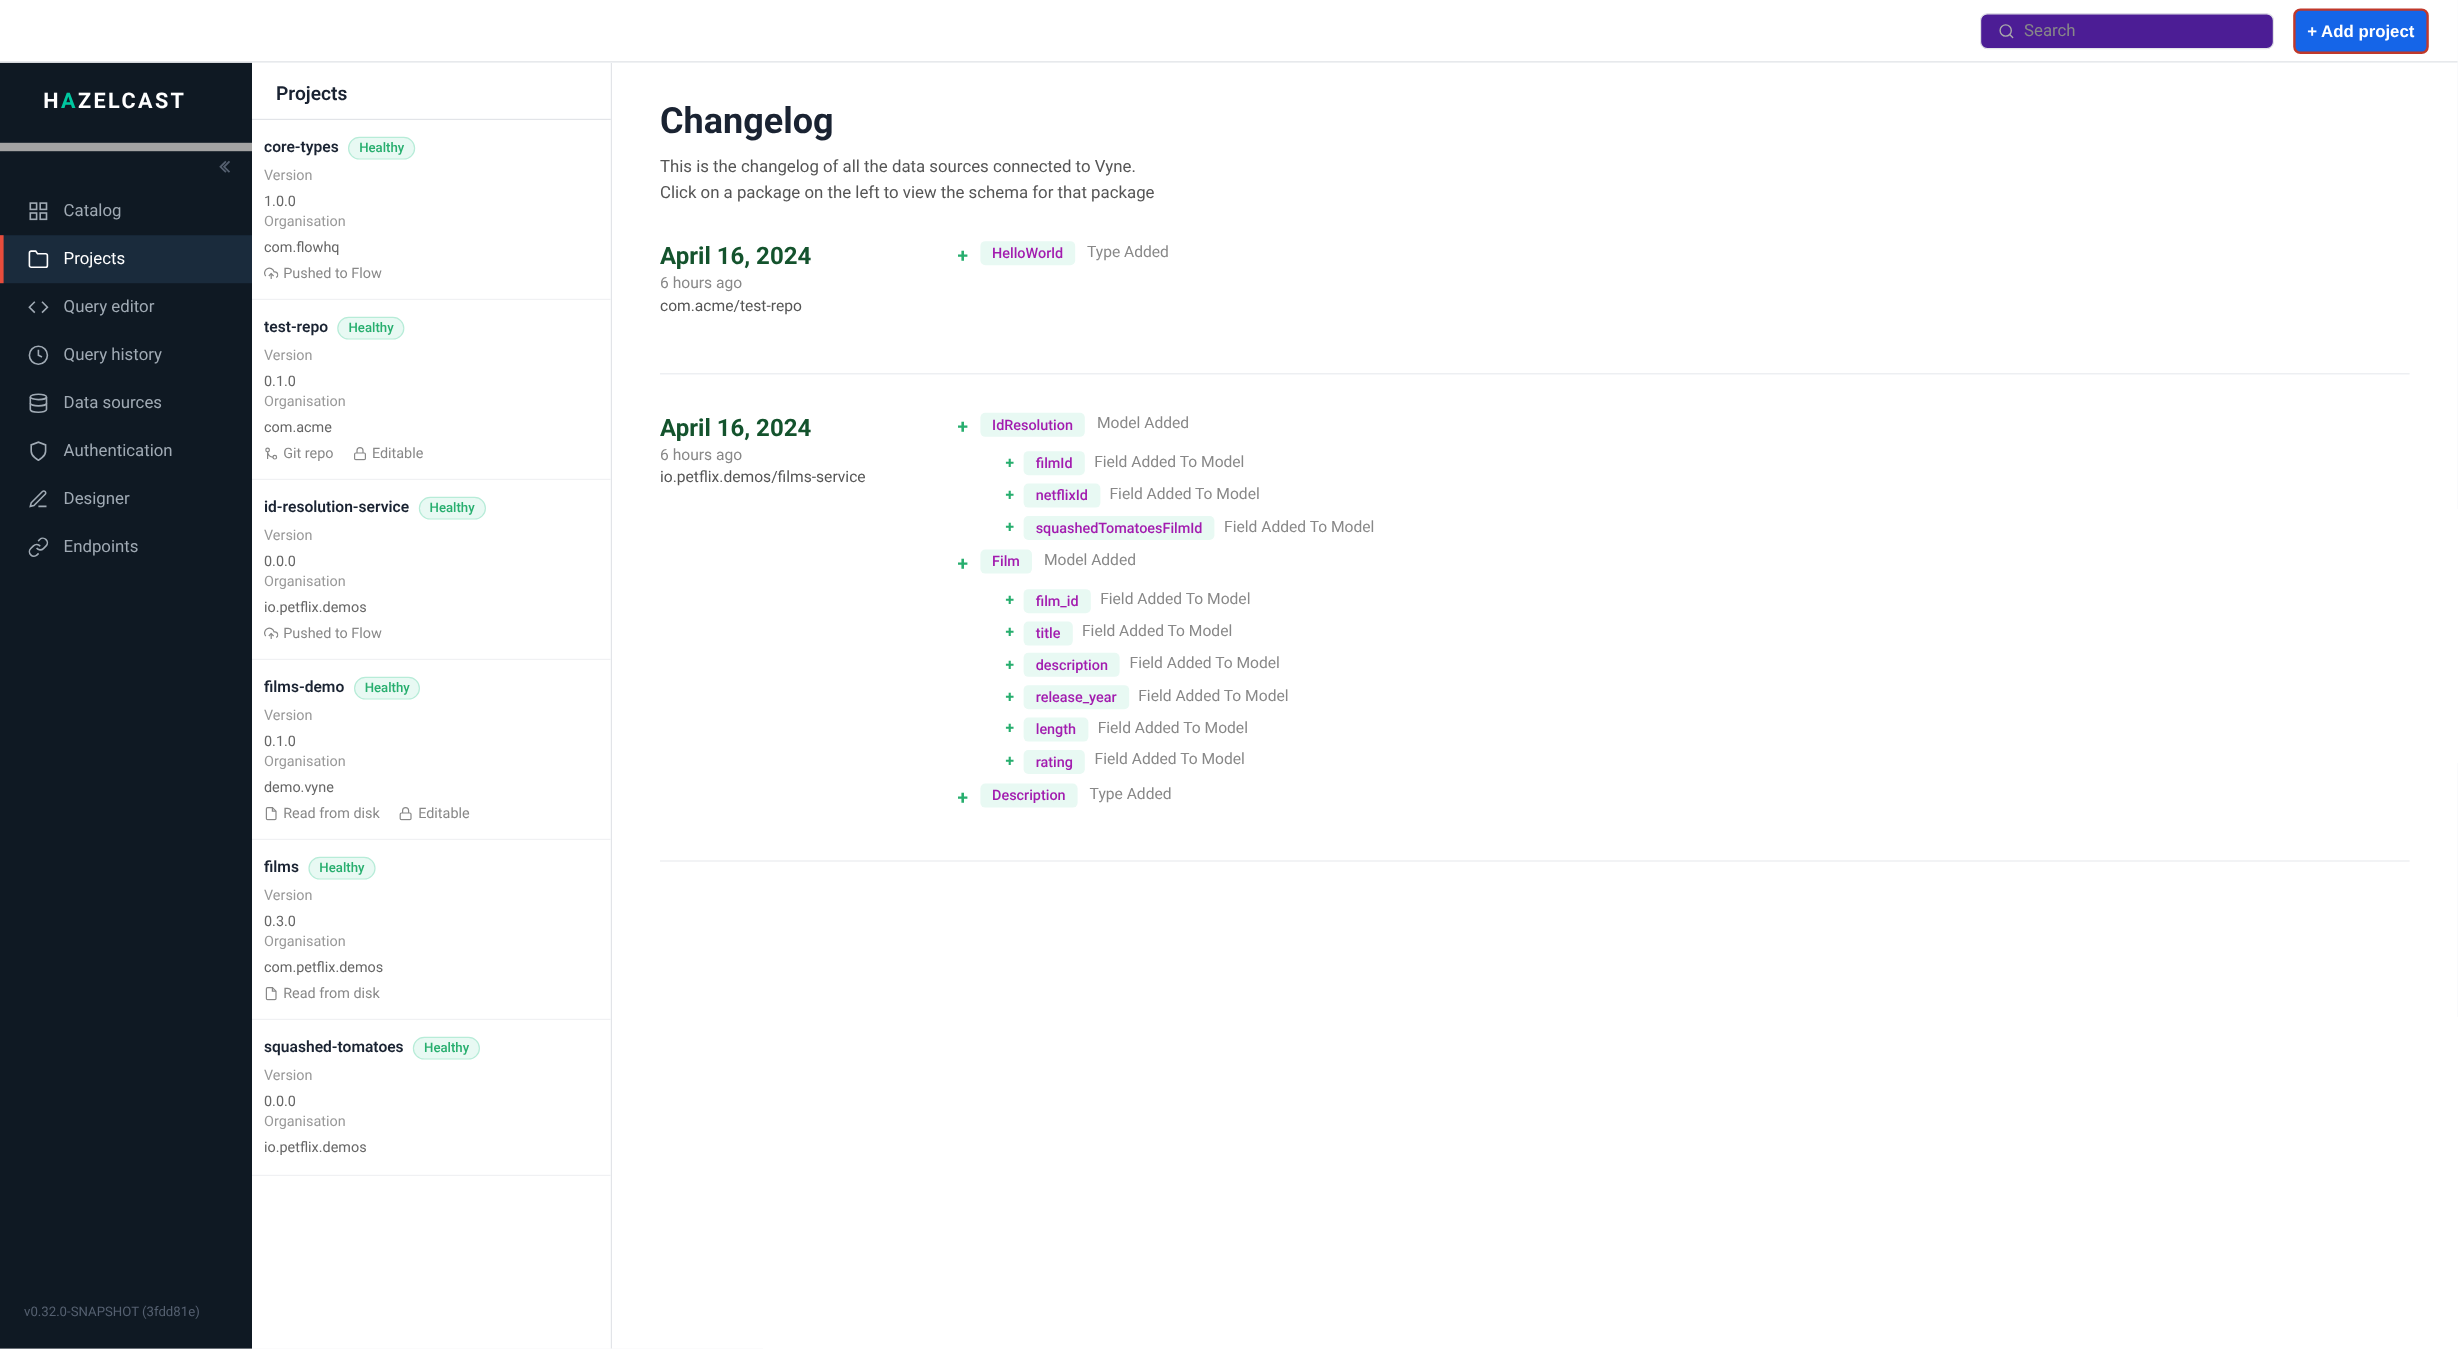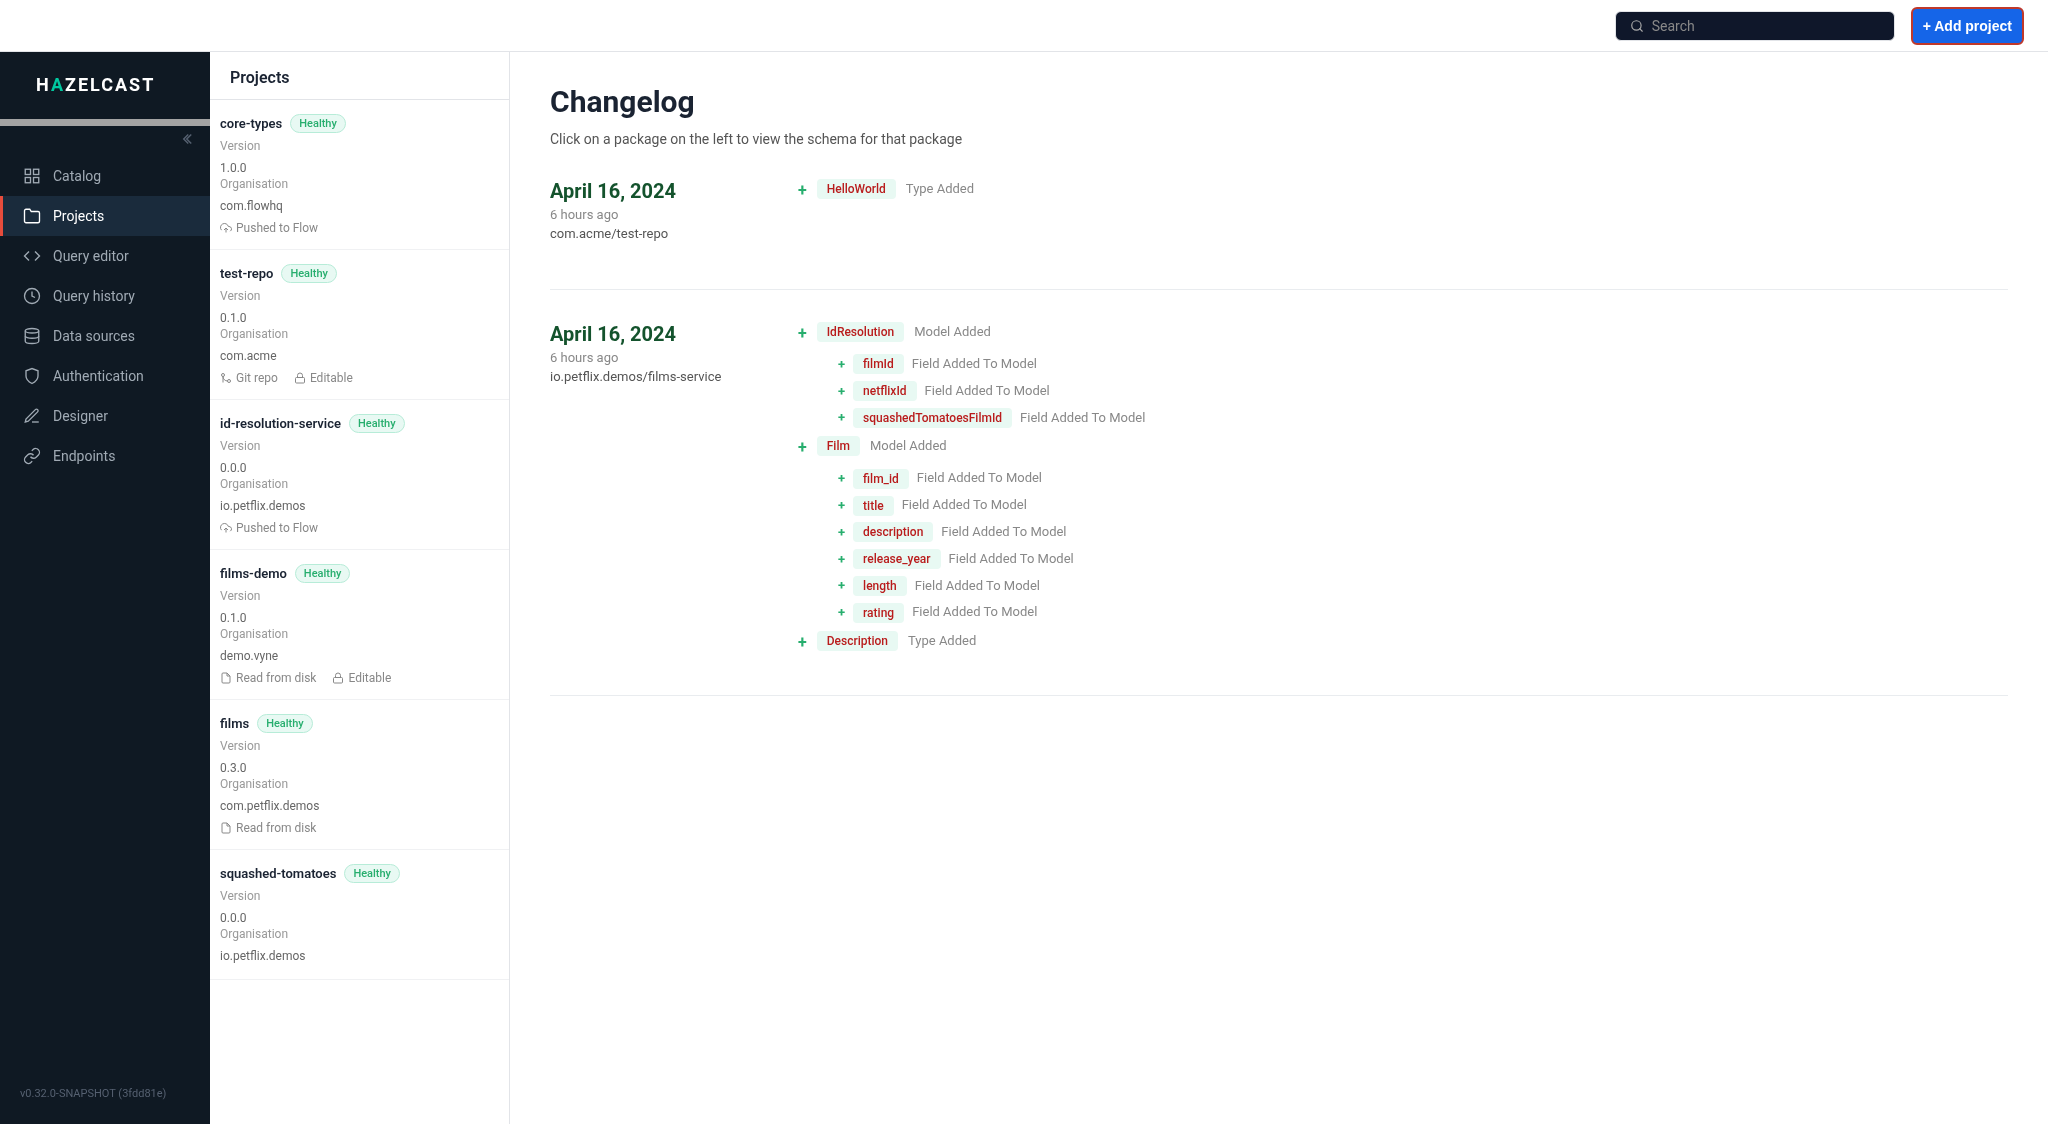--- a/index.html
+++ b/index.html
@@ -14,25 +14,25 @@
       align-items: center;
       justify-content: flex-end;
       padding: 0 24px;
       flex-shrink: 0;
       z-index: 10;
     }
     .search-box {
       display: flex;
       align-items: center;
       gap: 8px;
-      background: #0f172a;
+      background: #4c1d95;
       border: 1px solid #e2e4e8;
       border-radius: 6px;
       padding: 6px 14px;
-      width: 280px;
+      width: 245px;
       color: #888;
       font-size: 14px;
     }
 
     
     .layout { display: flex; flex: 1; overflow: hidden; }
 
     
     .sidebar {
       width: 210px;
@@ -200,21 +200,21 @@
     }
     .plus-icon {
       color: #27ae6e;
       font-size: 16px;
       font-weight: 700;
       line-height: 1.5;
       flex-shrink: 0;
     }
     .tag-green {
       background: #e8f9f3;
-      color: #b91c1c;
+      color: #a21caf;
       font-size: 12px;
       padding: 3px 10px;
       border-radius: 4px;
       font-weight: 500;
       white-space: nowrap;
     }
     .change-label {
       font-size: 13px;
       color: #888;
       line-height: 1.6;
@@ -518,20 +518,21 @@
               <span>Organisation</span>
               <span>io.petflix.demos</span>
             </div>
         </div>
 
       </div>
     </div>
 
     <div class="changelog-area scrollbar-thin">
       <h1 class="changelog-title">Changelog</h1>
+      <p class="changelog-desc">This is the changelog of all the data sources connected to Vyne.</p>
       <p class="changelog-desc">Click on a package on the left to view the schema for that package</p>
 
       <div class="changelog-section">
         <div style="display:flex; gap: 48px; align-items:flex-start;">
           <div style="min-width:200px;">
             <div class="changelog-date">April 16, 2024</div>
             <div class="changelog-time">6 hours ago</div>
             <div class="changelog-source">com.acme/test-repo</div>
           </div>
           <div style="flex:1;">

